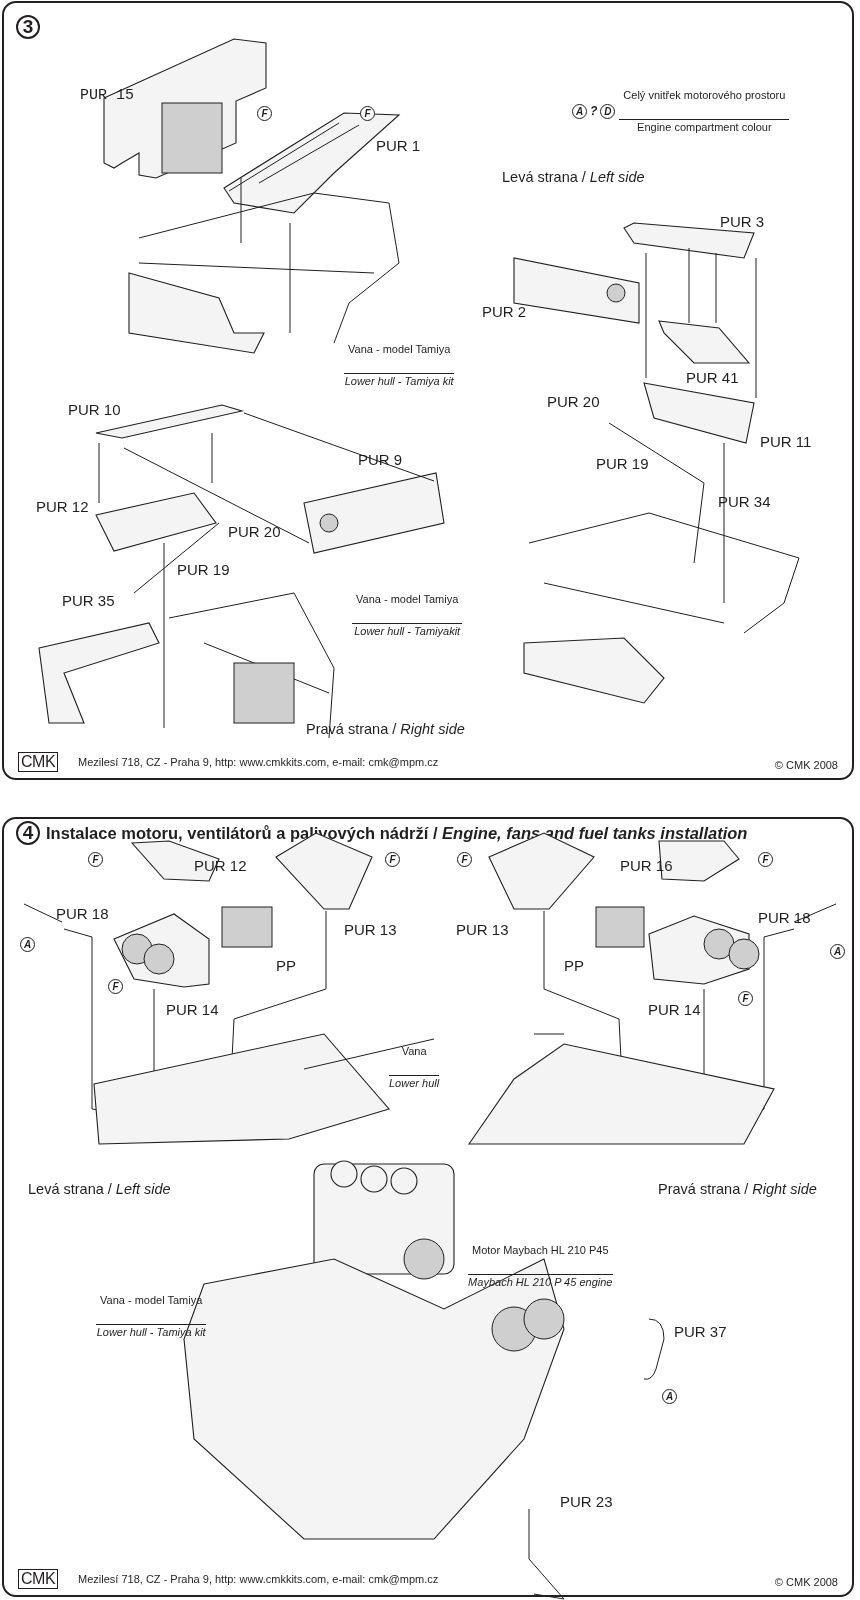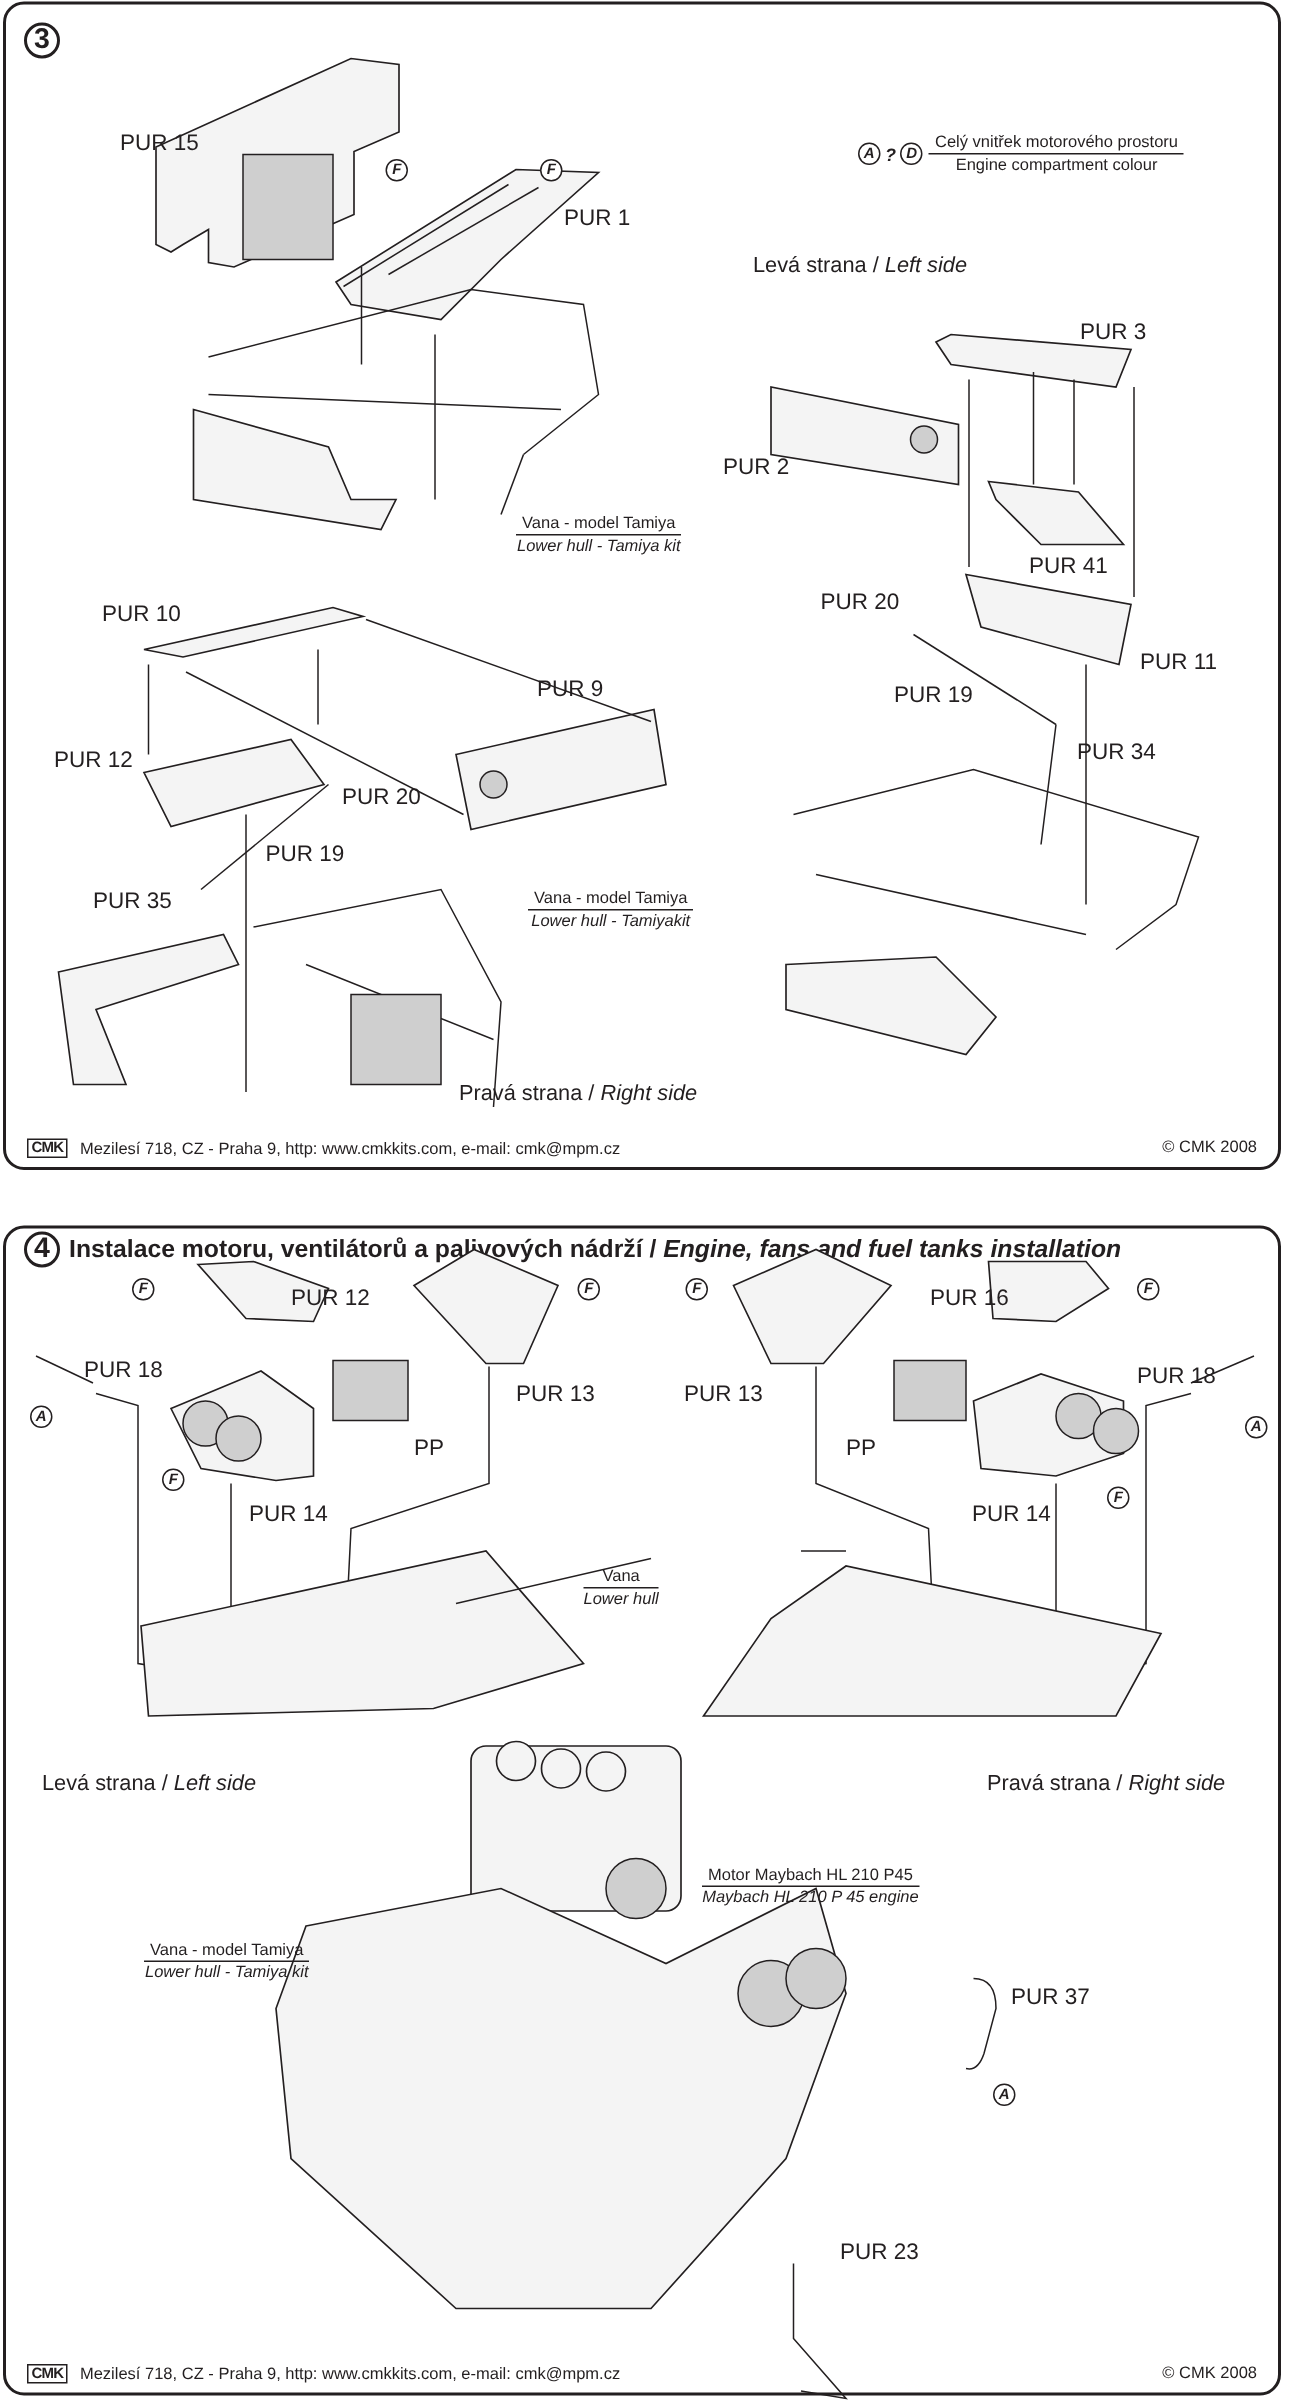--- a/index.html
+++ b/index.html
@@ -10,28 +10,28 @@
   #panel3 { top: 1px; height: 779px; }
   #panel4 { top: 817px; height: 780px; }
   .step-head { position: absolute; left: 12px; top: 12px; display: flex; align-items: center; }
   .step-num { width: 24px; height: 24px; border: 2px solid #231f20; border-radius: 50%;
               display: flex; align-items: center; justify-content: center; font-weight: bold;
               font-size: 19px; box-sizing: border-box; margin-right: 6px; }
   .step-title { font-size: 16.5px; font-weight: bold; white-space: nowrap; }
   .step-title i { font-style: italic; }
   .lbl { position: absolute; font-size: 15px; white-space: nowrap; }
   .note { position: absolute; font-size: 11px; white-space: nowrap; text-align: center; }
-  .note .top { border-bottom: 1px solid #231f20; padding: 0 4px 1px; }
+  .note .top { border-bottom: 1px solid #231f20; padding: 0 4px 18px; }
   .note .bot { font-style: italic; padding-top: 1px; }
   .side-lbl { position: absolute; font-size: 14.5px; white-space: nowrap; }
   .side-lbl i { font-style: italic; }
   .footer { position: absolute; left: 14px; bottom: 6px; display: flex; align-items: center;
             font-size: 11px; }
-  .logo { font-weight: bold; font-size: 10px; border: 1.5px solid #231f20; padding: 0 2px;
-          margin-right: 8px; letter-spacing: -0.5px; }
+  .logo { font-weight: normal; font-size: 16px; border: 1.5px solid #231f20; padding: 0 2px;
+          margin-right: 20px; letter-spacing: -0.5px; }
   .copy { position: absolute; right: 14px; bottom: 7px; font-size: 11px; }
   .color-key { position: absolute; display: flex; align-items: center; }
   .badge { width: 15px; height: 15px; border: 1.5px solid #231f20; border-radius: 50%;
            display: inline-flex; align-items: center; justify-content: center; font-size: 10px;
            font-weight: bold; font-style: italic; box-sizing: border-box; background: #fff; }
   .abs { position: absolute; }
   svg.drw { position: absolute; left: 0; top: 0; overflow: visible; }
   svg .ln { stroke: #231f20; stroke-width: 1; fill: none; }
   svg .part { stroke: #231f20; stroke-width: 1.1; fill: #f4f4f4; }
   svg .dark { stroke: #231f20; stroke-width: 1; fill: #cfcfcf; }
@@ -97,21 +97,21 @@
     <line class="ln" x1="120" y1="445" x2="305" y2="540"></line>
     <line class="ln" x1="130" y1="590" x2="215" y2="520"></line>
     <line class="ln" x1="160" y1="540" x2="160" y2="725"></line>
 
     <polygon class="part" points="35,645 145,620 155,640 60,670 80,720 45,720"></polygon>
     <polyline class="ln" points="165,615 290,590 330,665 325,735"></polyline>
     <line class="ln" x1="200" y1="640" x2="325" y2="690"></line>
     <rect class="dark" x="230" y="660" width="60" height="60"></rect>
   </svg>
 
-  <div class="lbl" style="left:76px; top:84px;">PUR 15</div>
+  <div class="lbl" style="left:76px; top:84px;font-family:Liberation Mono, monospace;">PUR 15</div>
   <div class="lbl" style="left:372px; top:134px;">PUR 1</div>
   <div class="lbl" style="left:716px; top:210px;">PUR 3</div>
   <div class="lbl" style="left:478px; top:300px;">PUR 2</div>
   <div class="lbl" style="left:682px; top:366px;">PUR 41</div>
   <div class="lbl" style="left:543px; top:390px;">PUR 20</div>
   <div class="lbl" style="left:756px; top:430px;">PUR 11</div>
   <div class="lbl" style="left:592px; top:452px;">PUR 19</div>
   <div class="lbl" style="left:714px; top:490px;">PUR 34</div>
   <div class="lbl" style="left:64px; top:398px;">PUR 10</div>
   <div class="lbl" style="left:354px; top:448px;">PUR 9</div>

